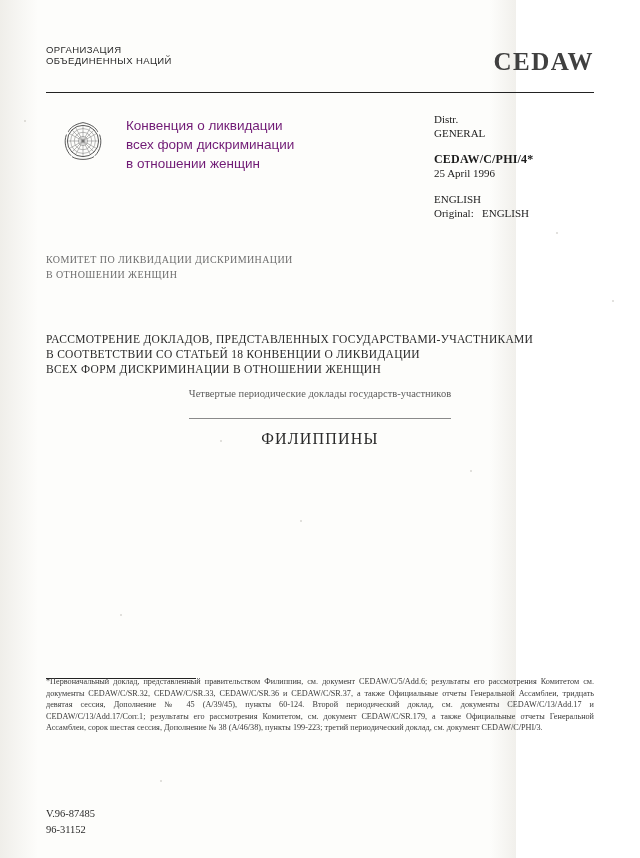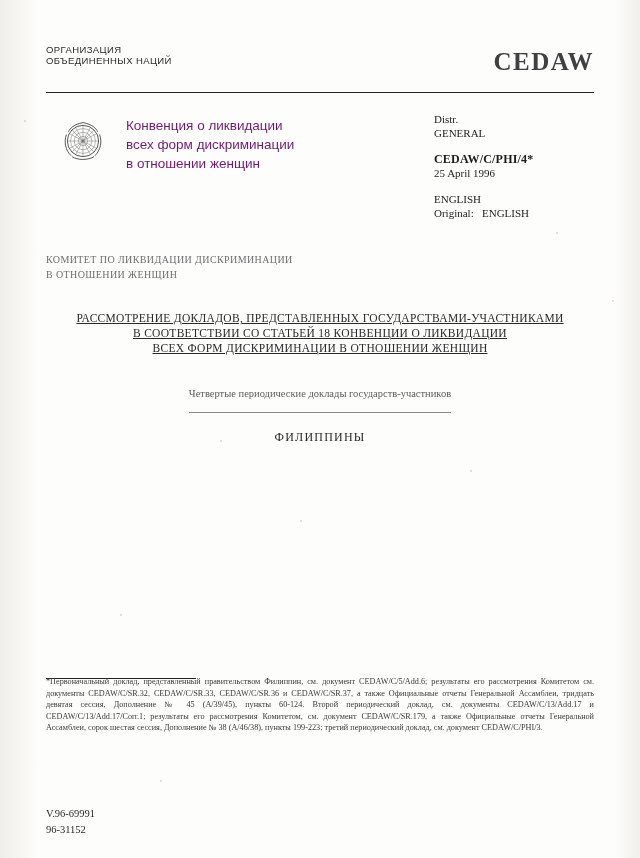--- a/index.html
+++ b/index.html
@@ -11,21 +11,21 @@
     width: 640px;
     height: 858px;
     font-family: "Liberation Serif", serif;
     color: #1a1a1a;
     position: relative;
     overflow: hidden;
   }
   .page {
     position: absolute;
     left: 0; top: 0;
-    width: 640px;
+    width: 516px;
     height: 858px;
     background: #fdfdfb;
   }
   
   .scan-edge-left {
     position: absolute;
     left: 0; top: 0;
     width: 38px; height: 858px;
     background: linear-gradient(to right, #eceae5, #fdfdfb);
     opacity: 0.8;
@@ -117,56 +117,54 @@
     font-size: 10px;
     line-height: 15px;
     letter-spacing: 0.4px;
     color: #6e6e6e;
     text-transform: uppercase;
   }
 
   .main-title {
     position: absolute;
     left: 46px;
-    top: 311px;
-    width: 548px;
-    text-align: center;
+    top: 332px;
+    width: 548px;
     font-family: "Liberation Serif", serif;
     font-size: 11.5px;
     line-height: 15px;
     letter-spacing: 0.3px;
     color: #2a2a2a;
     text-transform: uppercase;
-    text-decoration: underline;
   }
 
   .subtitle {
     position: absolute;
     left: 46px;
     top: 388px;
     width: 548px;
     text-align: center;
     font-family: "Liberation Serif", serif;
     font-size: 10.5px;
     color: #5c5c5c;
   }
   .subtitle span {
     border-bottom: 1px solid #8a8a8a;
-    padding-bottom: 13px;
+    padding-bottom: 19px;
     margin-top: 48px;
   }
 
   .country {
     position: absolute;
     left: 46px;
     top: 430px;
     width: 548px;
     text-align: center;
     font-family: "Liberation Serif", serif;
-    font-size: 12px;
+    font-size: 16px;
     letter-spacing: 1.2px;
     color: #2a2a2a;
     text-transform: uppercase;
   }
 
   .rule-foot {
     position: absolute;
     left: 46px;
     top: 678px;
     width: 150px;
@@ -290,17 +288,17 @@
     <span>Четвертые периодические доклады государств-участников</span>
   </div>
 
   <div class="country">ФИЛИППИНЫ</div>
 
   <div class="rule-foot"></div>
 
   <div class="footnote">*Первоначальный доклад, представленный правительством Филиппин, см. документ CEDAW/C/5/Add.6; результаты его рассмотрения Комитетом см. документы CEDAW/C/SR.32, CEDAW/C/SR.33, CEDAW/C/SR.36 и CEDAW/C/SR.37, а также Официальные отчеты Генеральной Ассамблеи, тридцать девятая сессия, Дополнение № 45 (A/39/45), пункты 60-124.   Второй периодический доклад, см. документы CEDAW/C/13/Add.17 и CEDAW/C/13/Add.17/Corr.1; результаты его рассмотрения Комитетом, см. документ CEDAW/C/SR.179, а также Официальные отчеты Генеральной Ассамблеи, сорок шестая сессия, Дополнение № 38 (A/46/38), пункты 199-223; третий периодический доклад, см. документ CEDAW/C/PHI/3.</div>
 
   <div class="doc-codes">
-    <div>V.96-69991</div>
+    <div>V.96-87485</div>
     <div>96-31152</div>
   </div>
 
 </div>
 
 </body></html>

